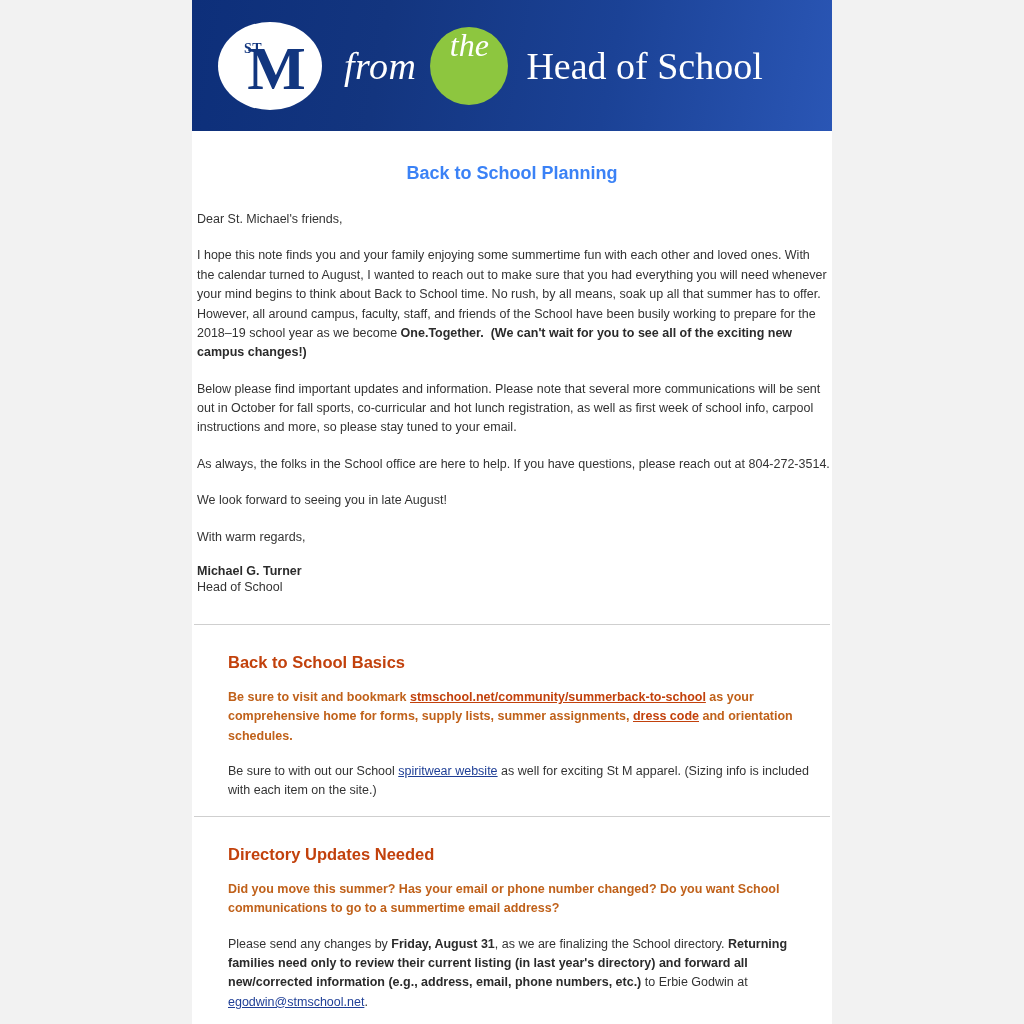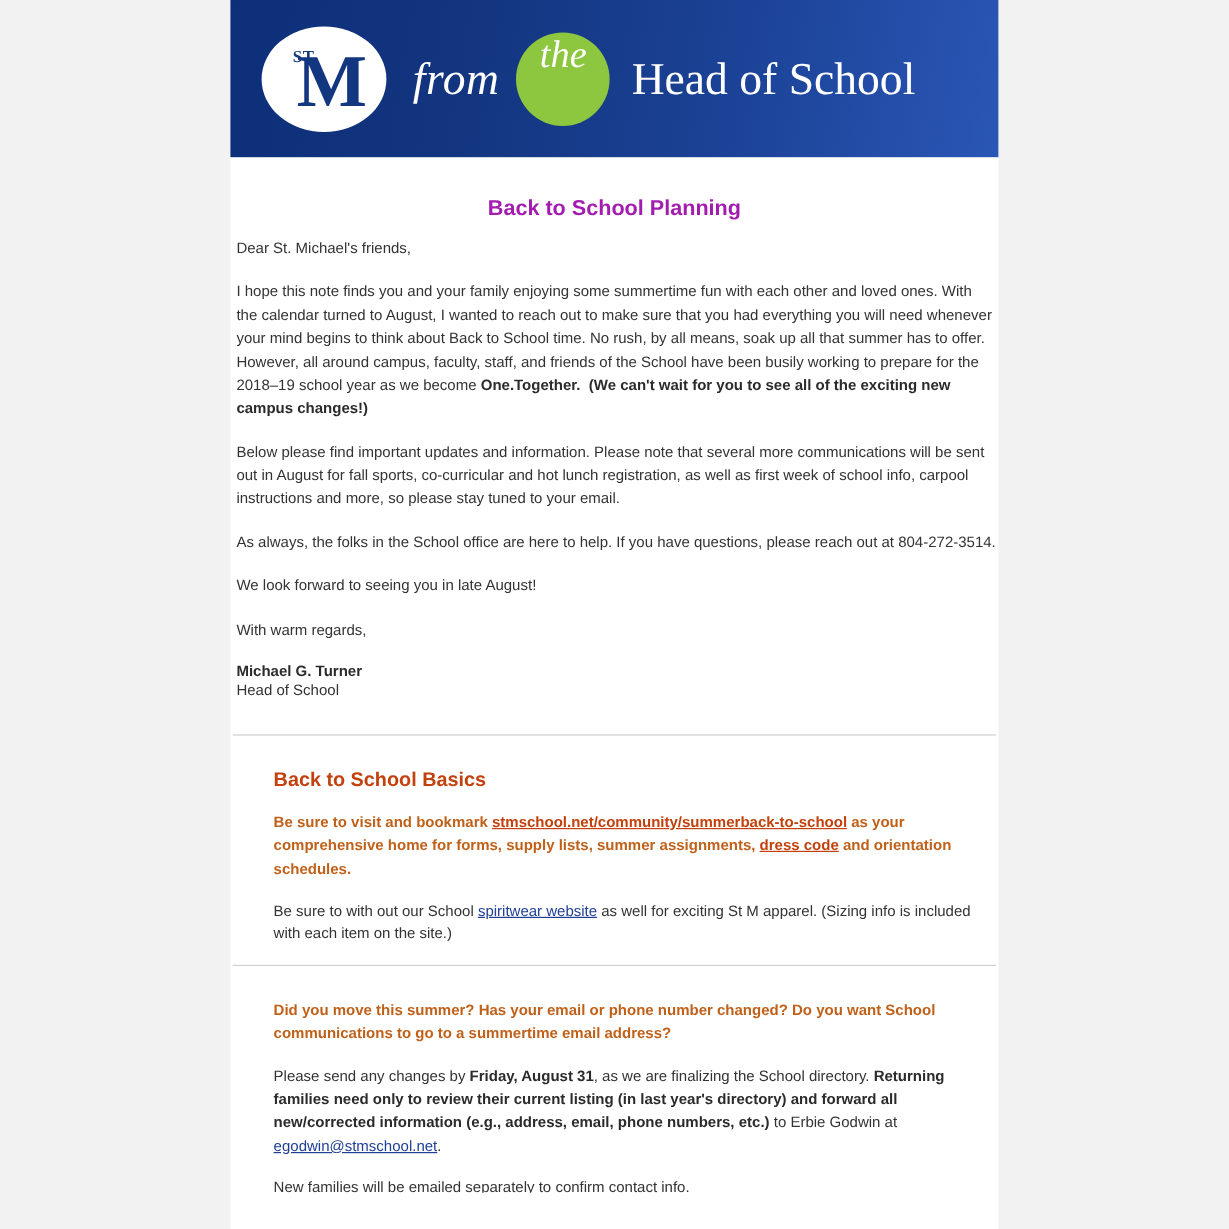--- a/index.html
+++ b/index.html
@@ -94,22 +94,22 @@
     font-size: 38px;
     color: #ffffff;
     margin-left: 18px;
     white-space: nowrap;
   }
   
   .headline {
     text-align: center;
     font-size: 18px;
     font-weight: bold;
-    color: #a21caf;
-    margin: 32px 0 14px 0;
+    color: #3b82f6;
+    margin: 32px 0 26px 0;
   }
   .content {
     padding: 0 2px 0 2px;
   }
   p.para {
     font-size: 12.5px;
     line-height: 1.55;
     color: #333333;
     margin: 0 0 17px 0;
     padding: 0 0 0 0;
@@ -195,21 +195,21 @@
   <div class="headline">Back to School Planning</div>
 
   <div class="content">
     <div class="letter">
       <p class="para">Dear St. Michael's friends,</p>
 
       <p class="para">
         <span>I hope this note finds you and your family enjoying some summertime fun with each other and loved ones. With the calendar turned to August, I wanted to reach out to make sure that you had everything you will need whenever your mind begins to think about Back to School time. No rush, by all means, soak up all that summer has to offer. However, all around campus, faculty, staff, and friends of the School have been busily working to prepare for the 2018–19 school year as we become </span><span class="bold">One.Together.</span>&nbsp; <span class="bold">(We can't wait for you to see all of the exciting new campus changes!)</span>
       </p>
 
-      <p class="para">Below please find important updates and information. Please note that several more communications will be sent out in August for fall sports, co-curricular and hot lunch registration, as well as first week of school info, carpool instructions and more, so please stay tuned to your email.</p>
+      <p class="para">Below please find important updates and information. Please note that several more communications will be sent out in October for fall sports, co-curricular and hot lunch registration, as well as first week of school info, carpool instructions and more, so please stay tuned to your email.</p>
       <p class="para">As always, the folks in the School office are here to help. If you have questions, please reach out at 804-272-3514.</p>
       <p class="para">We look forward to seeing you in late August!</p>
       <p class="para">With warm regards,</p>
 
       <div class="signature-name">Michael G. Turner</div>
       <div class="signature-title">Head of School</div>
     </div>
 
     <hr class="rule">
 
@@ -219,20 +219,21 @@
         <span>Be sure to visit and bookmark </span><a href="#">stmschool.net/community/summerback-to-school</a><span> as your comprehensive home for forms, supply lists, summer assignments, </span><a href="#">dress code</a><span> and orientation schedules.</span>
       </p>
       <p class="para">
         <span>Be sure to with out our School </span><a class="link" href="#">spiritwear website</a><span> as well for exciting St M apparel. (Sizing info is included with each item on the site.)</span>
       </p>
     </div>
 
     <hr class="rule spacer-rule">
 
     <div class="section">
+      <h2>Directory Updates Needed</h2>
       <p class="orange">Did you move this summer? Has your email or phone number changed? Do you want School communications to go to a summertime email address?</p>
       <p class="para">
         <span>Please send any changes by </span><span class="bold">Friday, August 31</span><span>, as we are finalizing the School directory. </span><span class="bold">Returning families need only to review their current listing (in last year's directory) and forward all new/corrected information (e.g., address, email, phone numbers, etc.)</span><span> to Erbie Godwin at </span><a class="link" href="#">egodwin@stmschool.net</a><span>.</span>
       </p>
       <div class="clipped">
         <p class="para">New families will be emailed separately to confirm contact info.</p>
       </div>
     </div>
   </div>
 </div>

